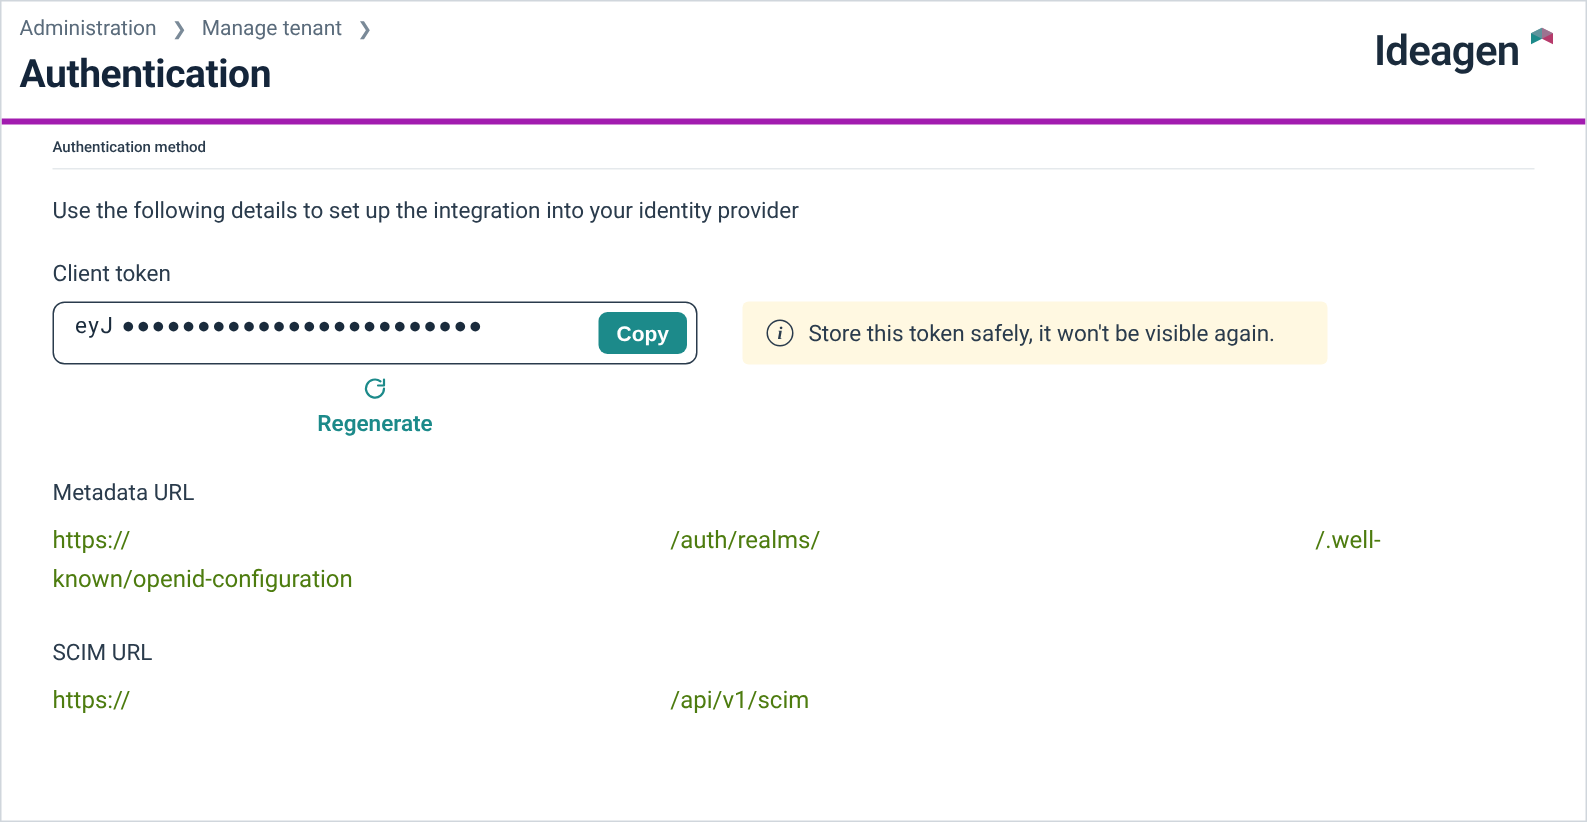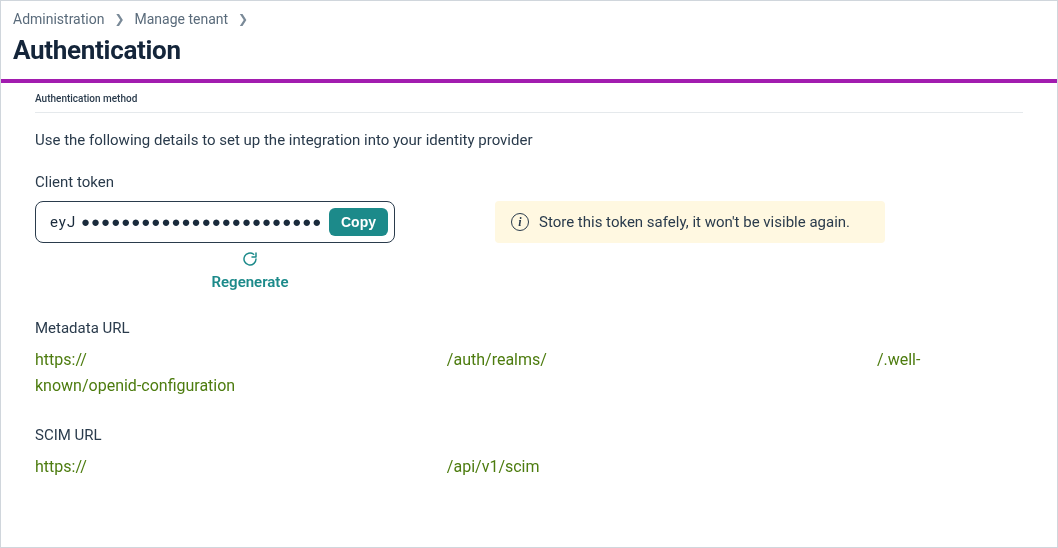--- a/index.html
+++ b/index.html
@@ -80,25 +80,25 @@
   }
   .token-row {
     display: flex;
     align-items: flex-start;
     gap: 30px;
     margin-bottom: 6px;
   }
   .token-col { width: 430px; }
   .token-box {
     display: flex;
-    align-items: center;
+    align-items: flex-start;
     border: 1.5px solid #2a3b4c;
     border-radius: 8px;
     padding: 6px 6px 6px 14px;
-    width: 360px;
+    width: 430px;
   }
   .token-text {
     flex: 1;
     font-size: 15px;
     color: #1a2b3c;
     white-space: nowrap;
     overflow: hidden;
     letter-spacing: 1px;
   }
   .copy-btn {
@@ -163,20 +163,28 @@
 
 <div class="header">
   <div class="header-left">
     <nav class="breadcrumb">
       <a href="#">Administration</a>
       <span class="chev">❯</span>
       <a href="#">Manage tenant</a>
       <span class="chev">❯</span>
     </nav>
     <h1 class="page-title">Authentication</h1>
+  </div>
+  <div class="logo">
+    <span class="logo-text">Ideagen</span>
+    <svg class="logo-mark" viewBox="0 0 24 24">
+      <polygon points="4,10 12,6 12,14 4,18" fill="#1c8a8a"></polygon>
+      <polygon points="12,6 20,10 20,18 12,14" fill="#b63a6b"></polygon>
+      <polygon points="4,10 12,6 20,10 12,14" fill="#8a9aa8" opacity="0.6"></polygon>
+    </svg>
   </div>
 </div>
 
 <div class="content">
 
   <div class="section-label">Authentication method</div>
 
   <hr class="divider">
 
   <div class="help-text">Use the following details to set up the integration into your identity provider</div>

